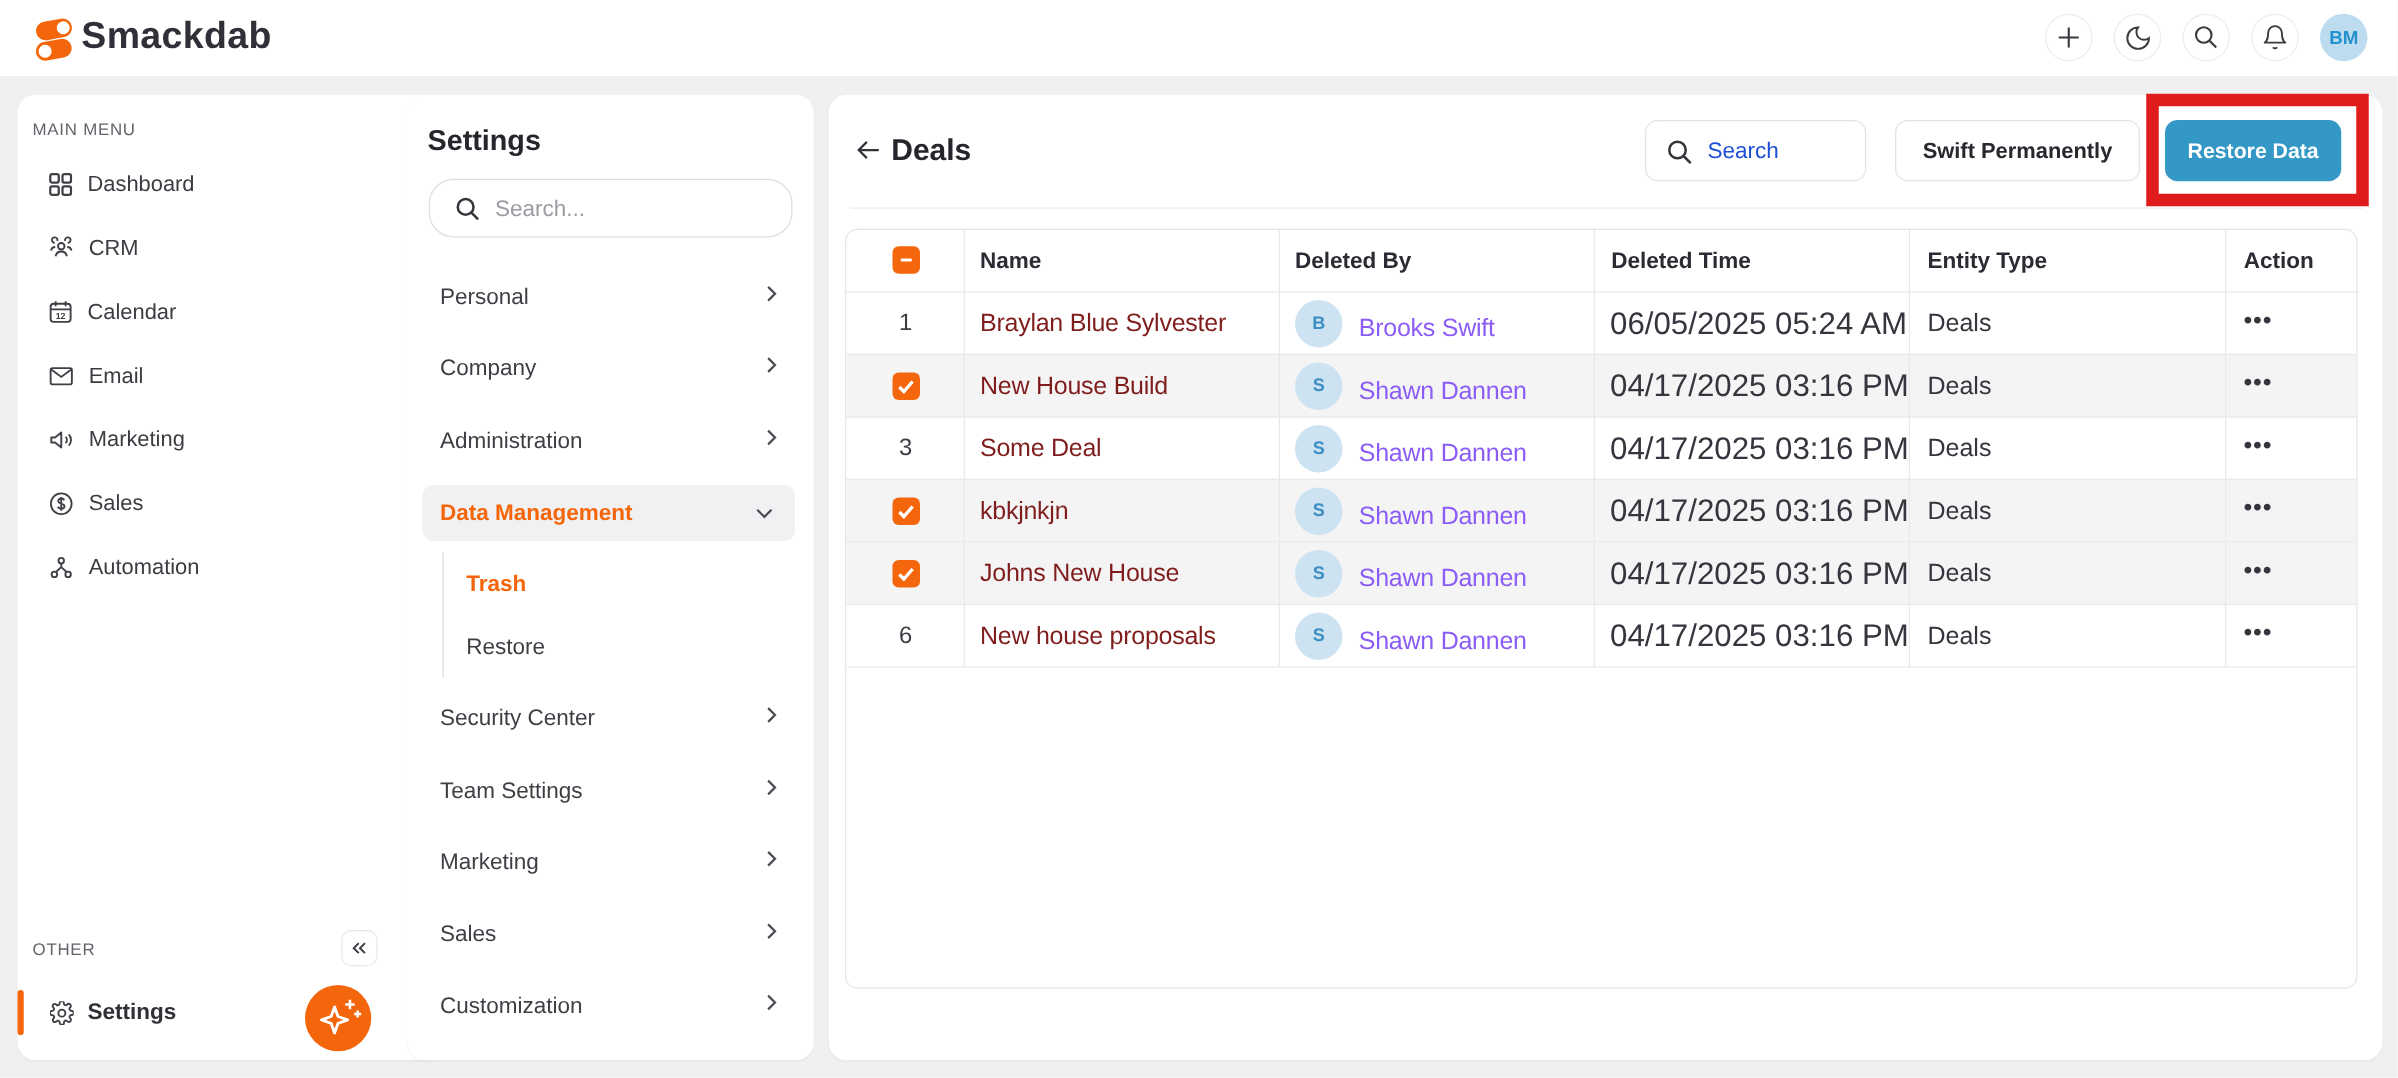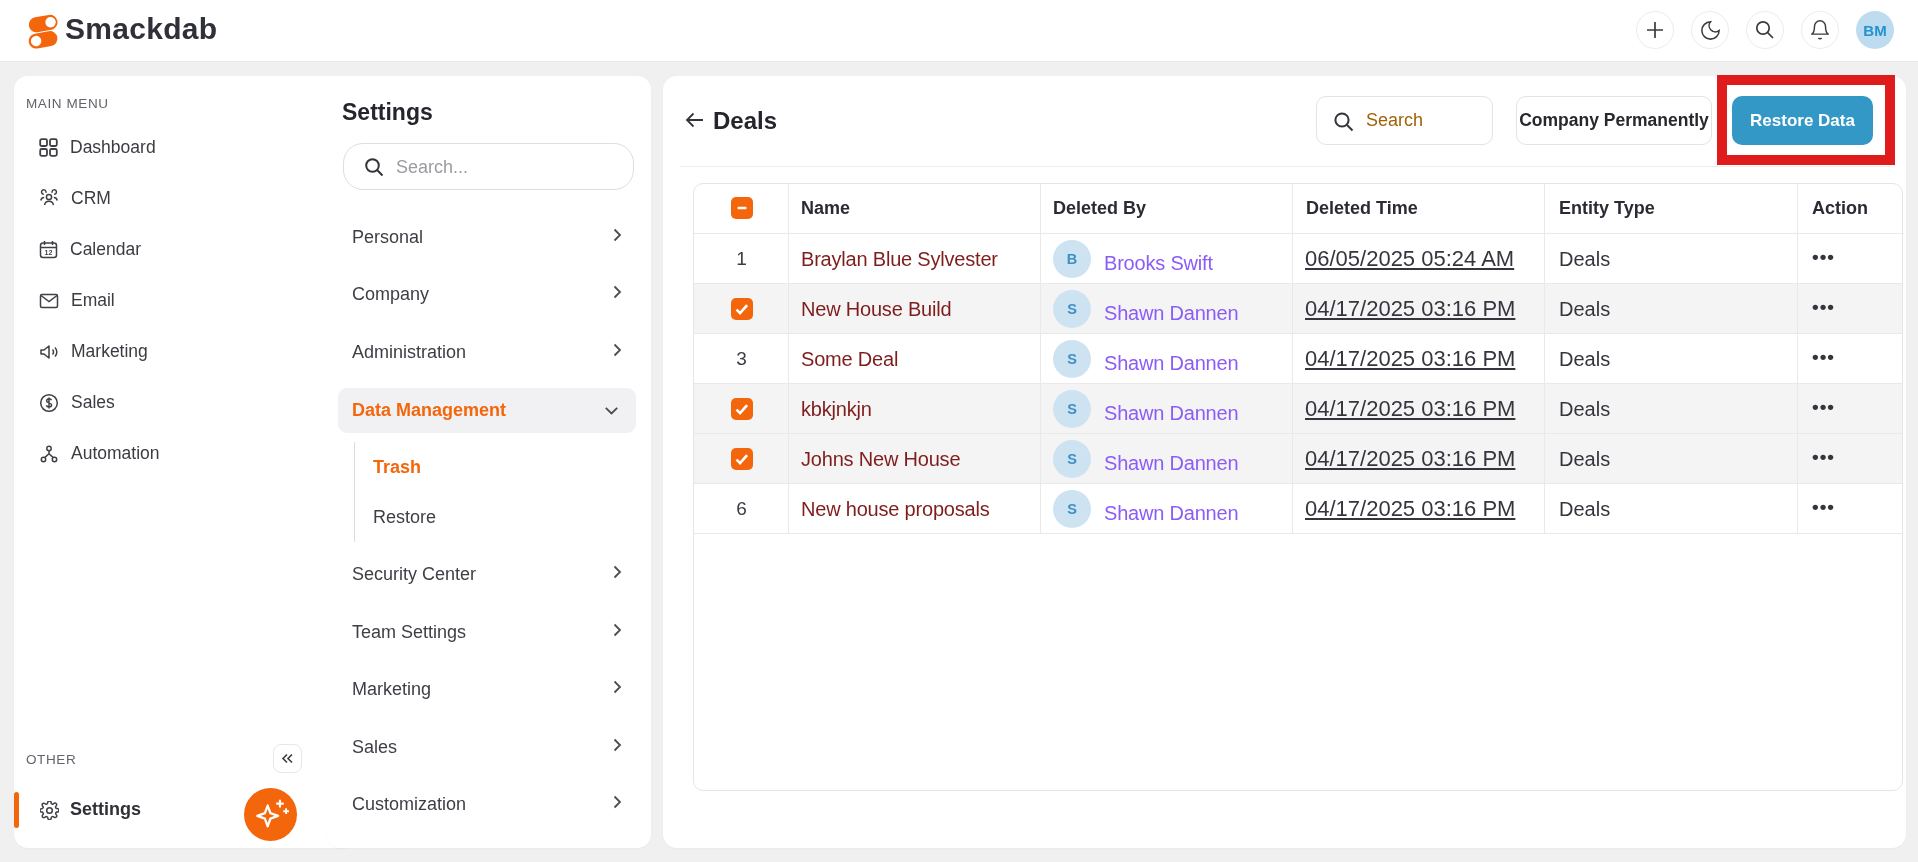--- a/index.html
+++ b/index.html
@@ -32,37 +32,37 @@
   #s2search .ph { position:absolute; left:52px; top:12.5px; font-size:18px; color:#9b9ba3; }
   .s2-item { position:absolute; left:26px; width:273px; height:40px; display:flex; align-items:center; justify-content:space-between; color:#3e3e45; font-size:18px; }
   .s2-item .chev { color:#4c4c52; }
   #dm { position:absolute; left:12px; top:312px; width:298px; height:45px; background:#f1f1f3; border-radius:9px; display:flex; align-items:center; justify-content:space-between; padding:0 16px 0 14px; color:#f4660b; font-size:18px; font-weight:bold; }
   #subwrap { position:absolute; left:28px; top:366px; width:260px; border-left:1.5px solid #dcdcdf; }
   .s2-sub { height:50px; display:flex; align-items:center; padding-left:18px; font-size:18px; color:#3e3e45; }
   #backarrow { position:absolute; left:20px; top:32px; }
   #m-title { position:absolute; left:50px; top:31px; font-size:24px; font-weight:bold; color:#25252c; }
   #m-search { position:absolute; left:653px; top:20px; width:177px; height:49px; border:1.5px solid #e3e3e6; border-radius:10px; background:#fff; }
   #m-search svg { position:absolute; left:15px; top:13px; }
-  #m-search .ph { position:absolute; left:49px; top:13px; font-size:18px; color:#a16207; }
+  #m-search .ph { position:absolute; left:49px; top:13px; font-size:18px; color:#1d4ed8; }
   #btn-del { position:absolute; left:853px; top:20px; width:196px; height:49px; border:1.5px solid #e3e3e6; border-radius:10px; background:#fff; font-size:17.5px; font-weight:bold; color:#27272e; text-align:center; line-height:46px; }
   #btn-res { position:absolute; left:1069px; top:20px; width:141px; height:49px; border-radius:10px; background:#3498c7; font-size:17px; font-weight:bold; color:#fff; text-align:center; line-height:49px; }
   #m-div { position:absolute; left:17px; top:90px; width:1210px; height:1px; background:#ededef; }
   
-  #tbl { position:absolute; left:30px; top:107px; width:1210px; height:608px; border:1px solid #e5e5e8; border-radius:10px; }
+  #tbl { position:absolute; left:13px; top:107px; width:1210px; height:608px; border:1px solid #e5e5e8; border-radius:10px; }
   .col-line { position:absolute; top:0; height:350px; width:1px; background:#e9e9eb; z-index:2; }
   .row-line { position:absolute; left:0; width:1210px; height:1px; background:#e9e9eb; }
   .trow { position:absolute; left:0; width:1208px; height:50px; border-bottom:1px solid #e9e9eb; }
   .trow.sel { background:#f4f4f5; }
   .hcell { position:absolute; top:0; height:49px; line-height:49px; font-size:18px; font-weight:bold; color:#2b2b33; }
   .num { position:absolute; width:95px; text-align:center; font-size:19px; color:#3c3c44; line-height:50px; }
   .cb { position:absolute; left:37px; width:22px; height:22px; background:#f4660b; border-radius:5px; display:flex; align-items:center; justify-content:center; }
   .cname { position:absolute; left:107px; font-size:20px; letter-spacing:-0.2px; color:#7f1d1d; line-height:50px; }
   .av { position:absolute; top:6px; width:38px; height:38px; border-radius:50%; background:#cde3f2; color:#3e8fc4; font-size:14.5px; font-weight:bold; text-align:center; line-height:38px; }
   .dname { position:absolute; top:3px; font-size:20px; color:#8b5cf6; line-height:53px; letter-spacing:-0.2px; }
-  .ctime { position:absolute; left:611px; font-size:22px; color:#35353d; line-height:50px;text-decoration:underline; }
+  .ctime { position:absolute; left:611px; font-size:25px; color:#35353d; line-height:50px; }
   .ctype { position:absolute; left:865px; font-size:20px; color:#35353d; line-height:50px; }
   .cact { position:absolute; left:1118px; font-size:19px; font-weight:bold; color:#35353d; line-height:46px; letter-spacing:1px; }
   
   #annot { position:absolute; left:1717px; top:75px; width:178px; height:90px; border:10px solid #e01b1b; background:#fff; z-index:10; }
   #annot .btn { position:absolute; left:5px; top:11px; width:141px; height:49px; border-radius:10px; background:#3498c7; font-size:17px; font-weight:bold; color:#fff; text-align:center; line-height:49px; }
 </style>
 </head>
 <body>
 
 <div id="topbar">
@@ -227,21 +227,21 @@
       <path d="M20 12H4M10.5 5.5L4 12l6.5 6.5"></path>
     </svg>
   <div id="m-title">Deals</div>
   <div id="m-search">
     <svg width="23" height="23" viewBox="0 0 23 23" fill="none" stroke="#33333a" stroke-width="2">
         <circle cx="10" cy="10" r="6.6"></circle>
         <path d="M15 15l5.5 5.5"></path>
       </svg>
     <div class="ph">Search</div>
   </div>
-  <div id="btn-del">Company Permanently</div>
+  <div id="btn-del">Swift Permanently</div>
   <div id="btn-res">Restore Data</div>
   <div id="m-div"></div>
 
   <div id="tbl">
     <div class="col-line" style="left:94px"></div>
     <div class="col-line" style="left:346px"></div>
     <div class="col-line" style="left:598px"></div>
     <div class="col-line" style="left:850px"></div>
     <div class="col-line" style="left:1103px"></div>
 

